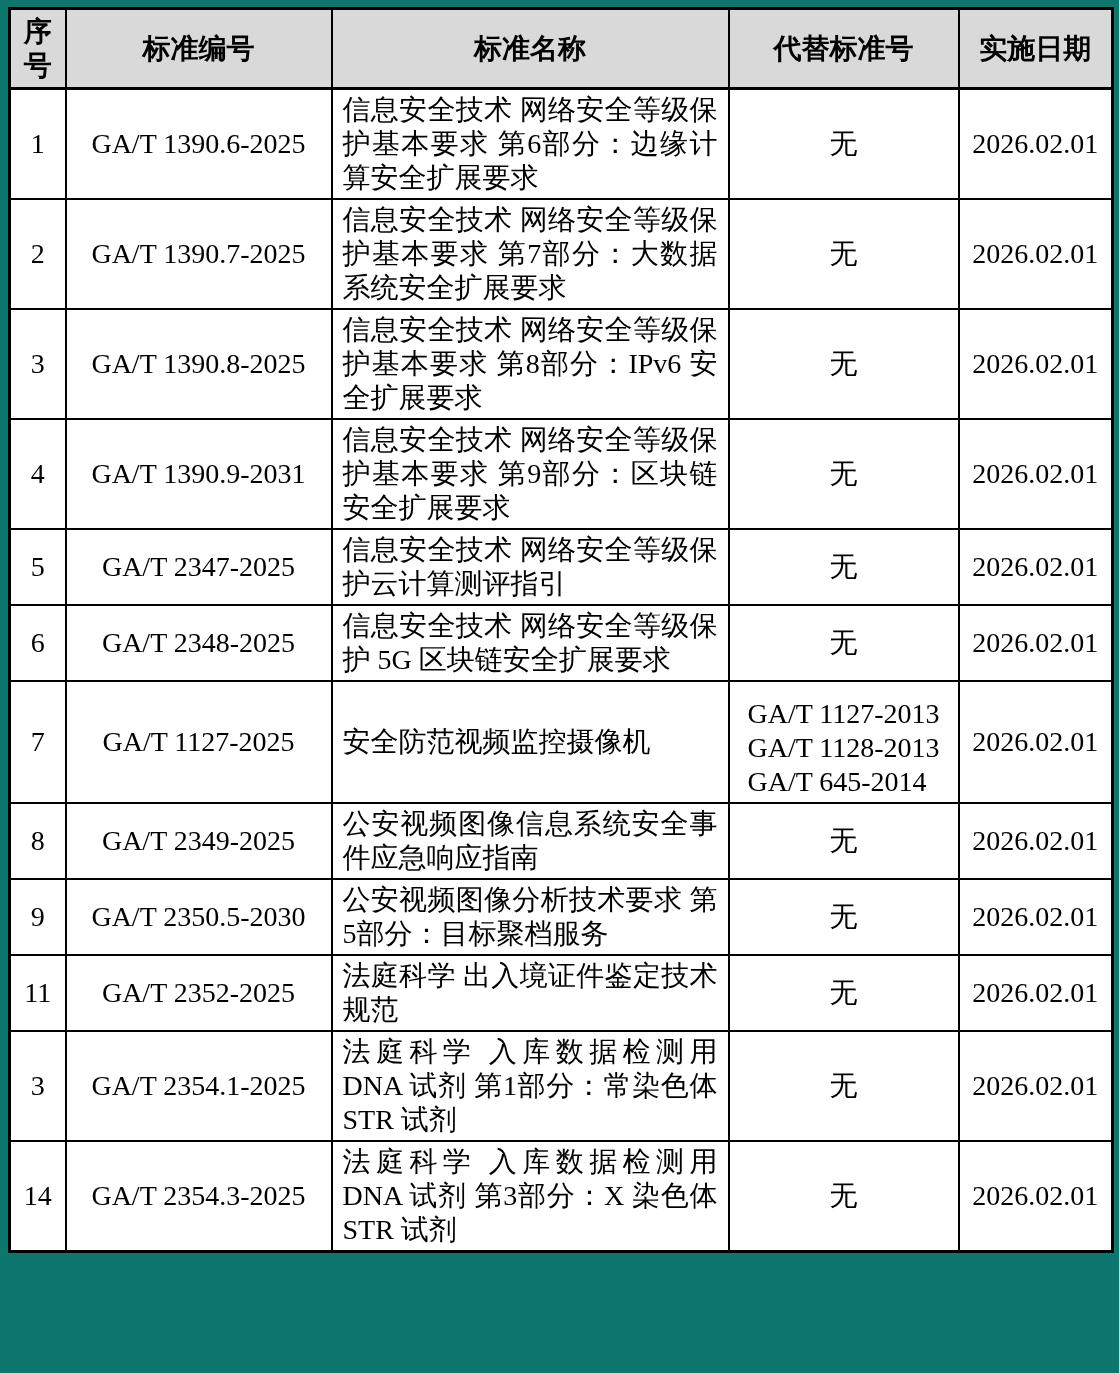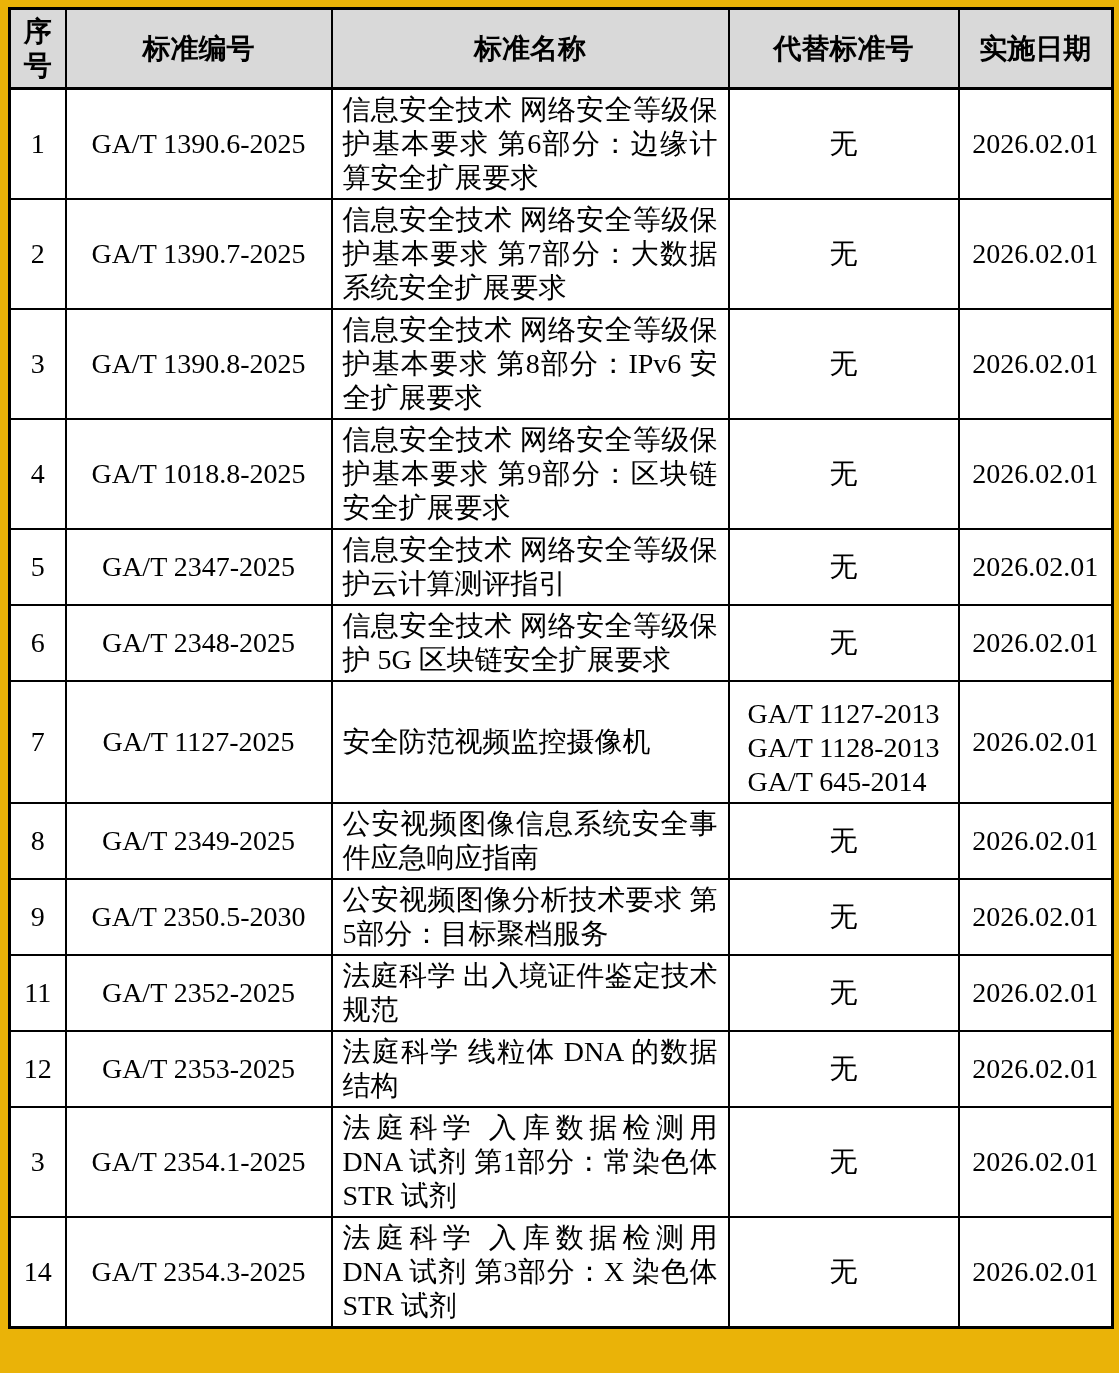--- a/index.html
+++ b/index.html
@@ -3,21 +3,21 @@
 <meta charset="utf-8">
 <style>
   html, body {
     margin: 0;
     padding: 0;
     background: #ffffff;
   }
   .page {
     width: 1119px;
     height: 1373px;
-    background: #eab308;
+    background: #0f766e;
     box-sizing: border-box;
     padding: 7px 8px;
     font-family: "Liberation Serif", "DejaVu Serif", serif;
     color: #000000;
   }
   table.std-table {
     border-collapse: collapse;
     table-layout: fixed;
     width: 1103px;
     border: 3px solid #000000;
@@ -104,21 +104,21 @@
       </tr>
       <tr class="r-tall">
         <td class="cell-no">3</td>
         <td class="cell-code">GA/T 1390.8-2025</td>
         <td class="cell-name">信息安全技术 网络安全等级保护基本要求 第8部分：IPv6 安全扩展要求</td>
         <td class="cell-repl">无</td>
         <td class="cell-date">2026.02.01</td>
       </tr>
       <tr class="r-tall">
         <td class="cell-no">4</td>
-        <td class="cell-code">GA/T 1018.8-2025</td>
+        <td class="cell-code">GA/T 1390.9-2031</td>
         <td class="cell-name">信息安全技术 网络安全等级保护基本要求 第9部分：区块链安全扩展要求</td>
         <td class="cell-repl">无</td>
         <td class="cell-date">2026.02.01</td>
       </tr>
       <tr class="r-med">
         <td class="cell-no">5</td>
         <td class="cell-code">GA/T 2347-2025</td>
         <td class="cell-name">信息安全技术 网络安全等级保护云计算测评指引</td>
         <td class="cell-repl">无</td>
         <td class="cell-date">2026.02.01</td>
@@ -157,27 +157,20 @@
         <td class="cell-repl">无</td>
         <td class="cell-date">2026.02.01</td>
       </tr>
       <tr class="r-med">
         <td class="cell-no">11</td>
         <td class="cell-code">GA/T 2352-2025</td>
         <td class="cell-name">法庭科学 出入境证件鉴定技术规范</td>
         <td class="cell-repl">无</td>
         <td class="cell-date">2026.02.01</td>
       </tr>
-      <tr class="r-med">
-        <td class="cell-no">12</td>
-        <td class="cell-code">GA/T 2353-2025</td>
-        <td class="cell-name">法庭科学 线粒体 DNA 的数据结构</td>
-        <td class="cell-repl">无</td>
-        <td class="cell-date">2026.02.01</td>
-      </tr>
       <tr class="r-tall">
         <td class="cell-no">3</td>
         <td class="cell-code">GA/T 2354.1-2025</td>
         <td class="cell-name">法庭科学 入库数据检测用 DNA 试剂 第1部分：常染色体 STR 试剂</td>
         <td class="cell-repl">无</td>
         <td class="cell-date">2026.02.01</td>
       </tr>
       <tr class="r-tall">
         <td class="cell-no">14</td>
         <td class="cell-code">GA/T 2354.3-2025</td>

